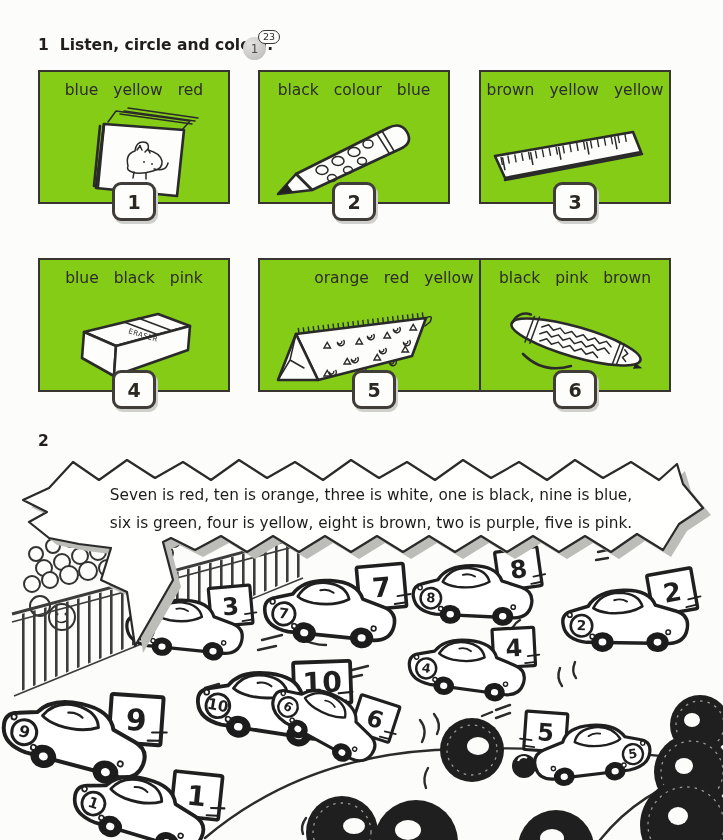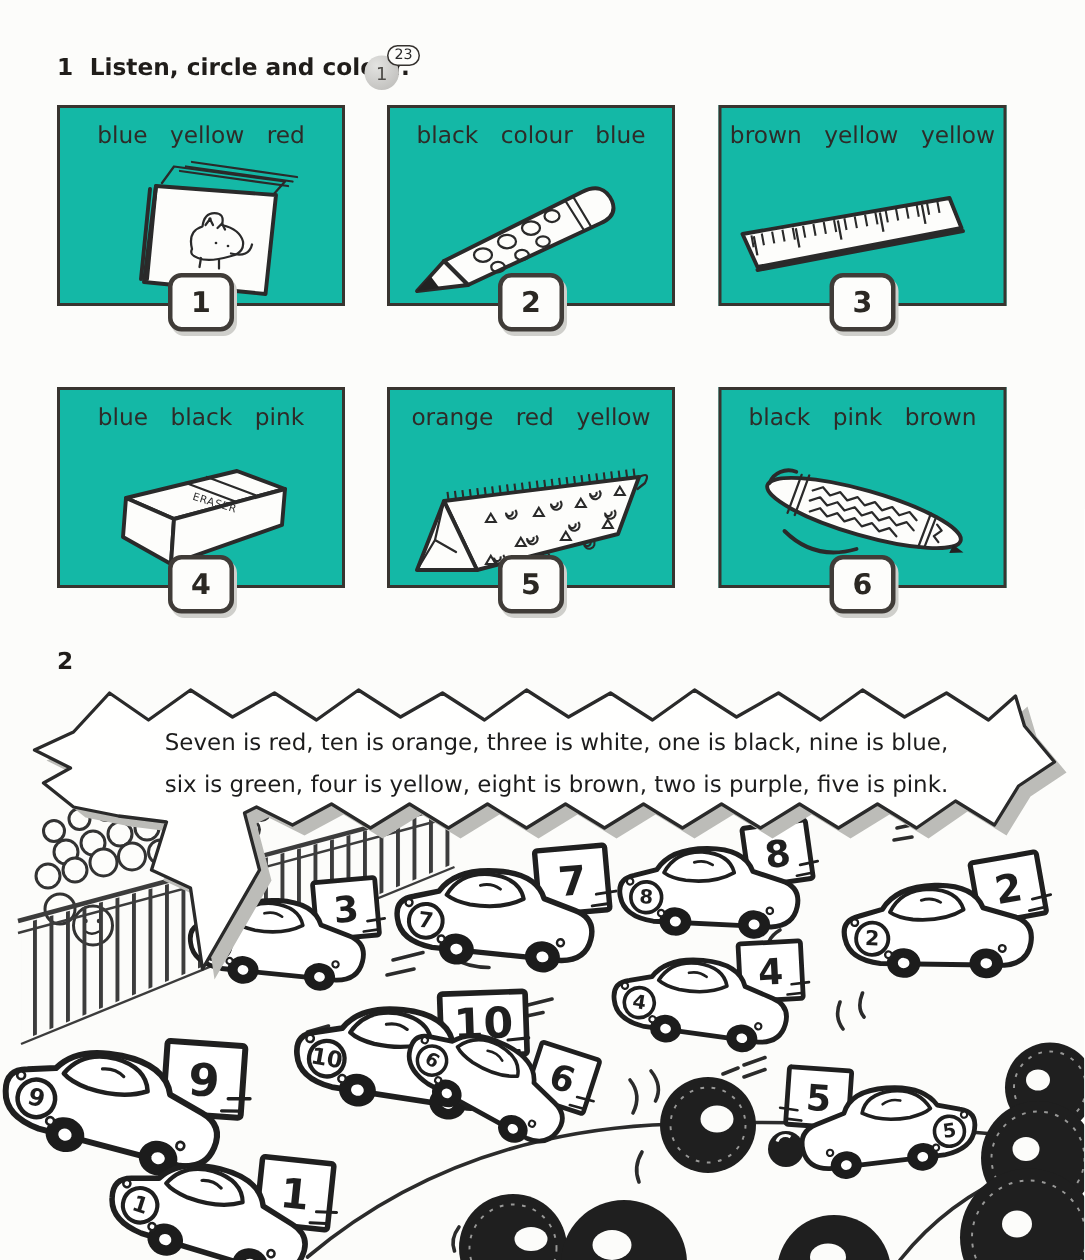--- a/index.html
+++ b/index.html
@@ -10,21 +10,21 @@
            font-size:15.5px;color:#201d1a;}
   
   .audio{position:absolute;left:243px;top:33px;width:46px;height:30px;}
   .cd{position:absolute;left:0;top:4px;width:23px;height:23px;border-radius:50%;
       background:radial-gradient(circle at 35% 30%, #e3e3e1, #b9b8b5);
       display:flex;align-items:center;justify-content:center;
       font-size:12px;color:#4c4a47;}
   .cd-badge{position:absolute;left:15px;top:-3px;padding:0 4px;background:#fdfdfb;
       border:1.5px solid #35322f;border-radius:8px;font-size:9.5px;color:#2b2b2b;line-height:12px;}
   
-  .ibox{position:absolute;width:188px;height:130px;border:2px solid #38342f;background:#14b8a6;}
+  .ibox{position:absolute;width:188px;height:130px;border:2px solid #38342f;background:#84cc16;}
   .words{display:flex;justify-content:center;gap:15px;margin-top:9px;
          font-size:15.5px;color:#2e2b28;}
   .item-svg{position:absolute;left:0;bottom:1px;}
   .num-badge{position:absolute;bottom:-19px;left:50%;transform:translateX(-50%);
       width:38px;height:33px;background:#fdfdfb;border:3px solid #403c38;border-radius:9px;
       display:flex;align-items:center;justify-content:center;
       font-weight:bold;font-size:19px;color:#2b2823;box-shadow:2px 3px 0 #cfcfcb;z-index:2;}
   
   .dln{fill:none;stroke:#2a2a2a;stroke-width:2.6;stroke-linecap:round;stroke-linejoin:round;}
   .dfill{fill:#fdfdfb;stroke:#2a2a2a;stroke-width:2.6;stroke-linejoin:round;}
@@ -129,21 +129,21 @@
     <svg class="item-svg" width="184" height="95" viewBox="0 0 184 95">
       <polygon class="dfill" points="44,38 118,20 150,32 76,52"></polygon>
       <polygon class="dfill" points="44,38 76,52 74,82 42,64"></polygon>
       <polygon class="dfill" points="76,52 150,32 148,56 74,82"></polygon>
       <path class="thin" d="M84,28 L116,40 M98,24 L130,36"></path>
       <text transform="translate(88,39) rotate(17)" font-size="7" fill="#2a2a2a" letter-spacing="0.5">ERASER</text>
     </svg>
     <div class="num-badge">4</div>
   </div>
 
-  <div class="ibox" style="left:258px;top:258px;">
+  <div class="ibox" style="left:258px;top:258px;padding-left:40px;">
     <div class="words">
       <span>orange</span>
       <span>red</span>
       <span>yellow</span>
     </div>
     <svg class="item-svg" width="184" height="95" viewBox="0 0 184 95">
       <defs>
         <g id="sw">
             <path d="M3.5,0 A3.5,3.5 0 1 1 -2.6,1.8 A2.2,2.2 0 1 0 1.6,0.9" fill="none" stroke="#2a2a2a" stroke-width="1.4"></path>
           </g>

